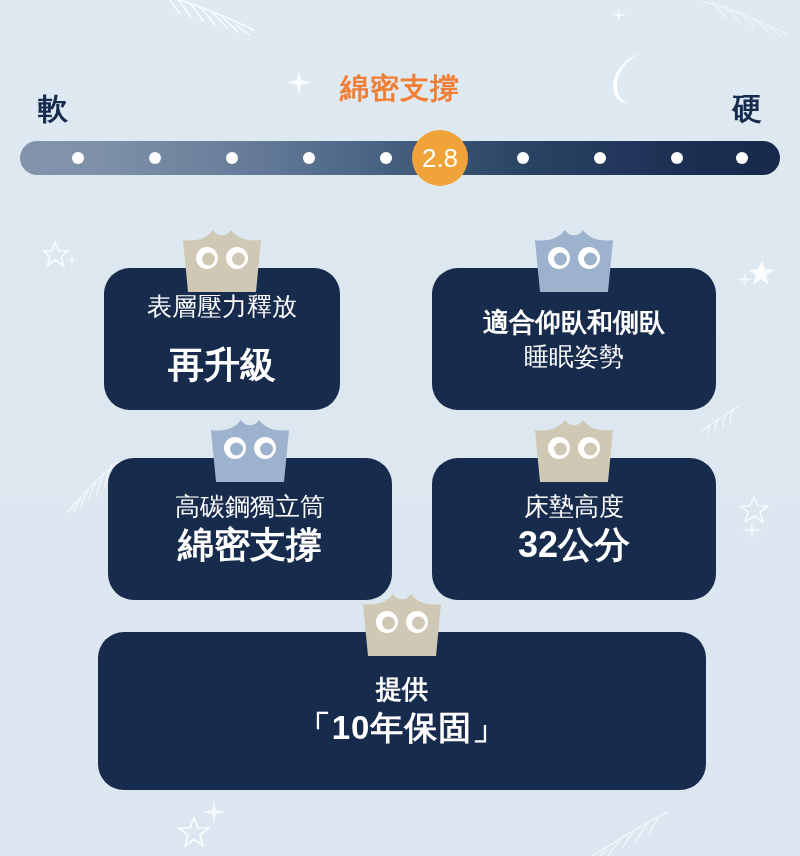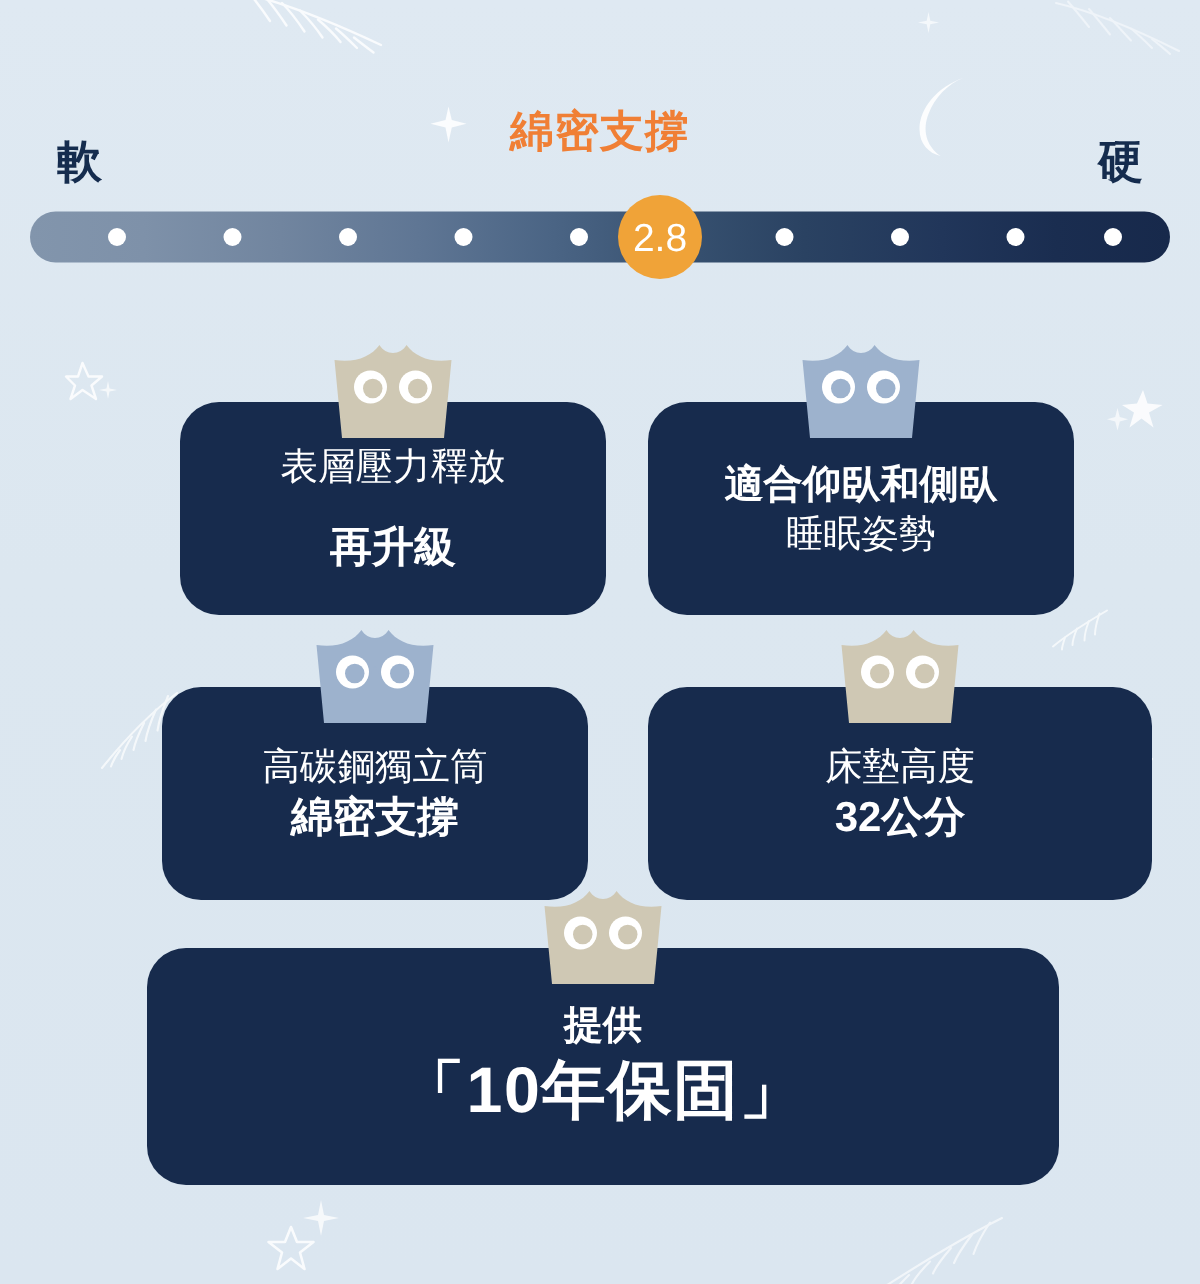--- a/index.html
+++ b/index.html
@@ -115,47 +115,47 @@
     justify-content: center;
     box-sizing: border-box;
   }
   .card .line1 {
     font-size: 25px;
     line-height: 1.28;
     font-weight: normal;
     white-space: nowrap;
   }
   .card .line2 {
-    font-size: 28px;
+    font-size: 36px;
     line-height: 1.28;
     font-weight: bold;
     white-space: nowrap;
   }
   .card.b1 .line1 { font-weight: bold; font-size: 26px; }
   .card.b1 .line2 { font-weight: normal; font-size: 25px; }
 
   .owl {
     position: absolute;
     width: 90px;
     height: 72px;
     left: 50%;
     transform: translateX(-50%);
     top: -38px;
   }
   .owl svg { display: block; width: 100%; height: 100%; }
 
   
-  #card-1 { left: 120px; top: 268px; width: 284px; height: 142px; gap: 20px; }
+  #card-1 { left: 104px; top: 268px; width: 236px; height: 142px; gap: 20px; }
   #card-2 { left: 432px; top: 268px; width: 284px; height: 142px; }
   #card-3 { left: 108px; top: 458px; width: 284px; height: 142px; }
-  #card-4 { left: 432px; top: 458px; width: 336px; height: 142px; }
+  #card-4 { left: 432px; top: 458px; width: 284px; height: 142px; }
   #card-5 { left: 98px; top: 632px; width: 608px; height: 158px; }
 
   #card-5 .line1 { font-size: 26px; font-weight: bold; }
-  #card-5 .line2 { font-size: 43px; letter-spacing: 1px; text-align: right; }
+  #card-5 .line2 { font-size: 33px; letter-spacing: 1px; text-align: right; }
 </style>
 </head>
 <body>
 
 <div id="page">
 
   <div class="deco" style="left:150px;top:-8px;width:110px;height:50px;">
     <svg viewBox="0 0 110 50">
       <g stroke="#ffffff" stroke-width="1.6" fill="none" opacity="0.85" stroke-linecap="round">
         <path d="M6 2 C 35 8, 70 22, 104 38"></path>

